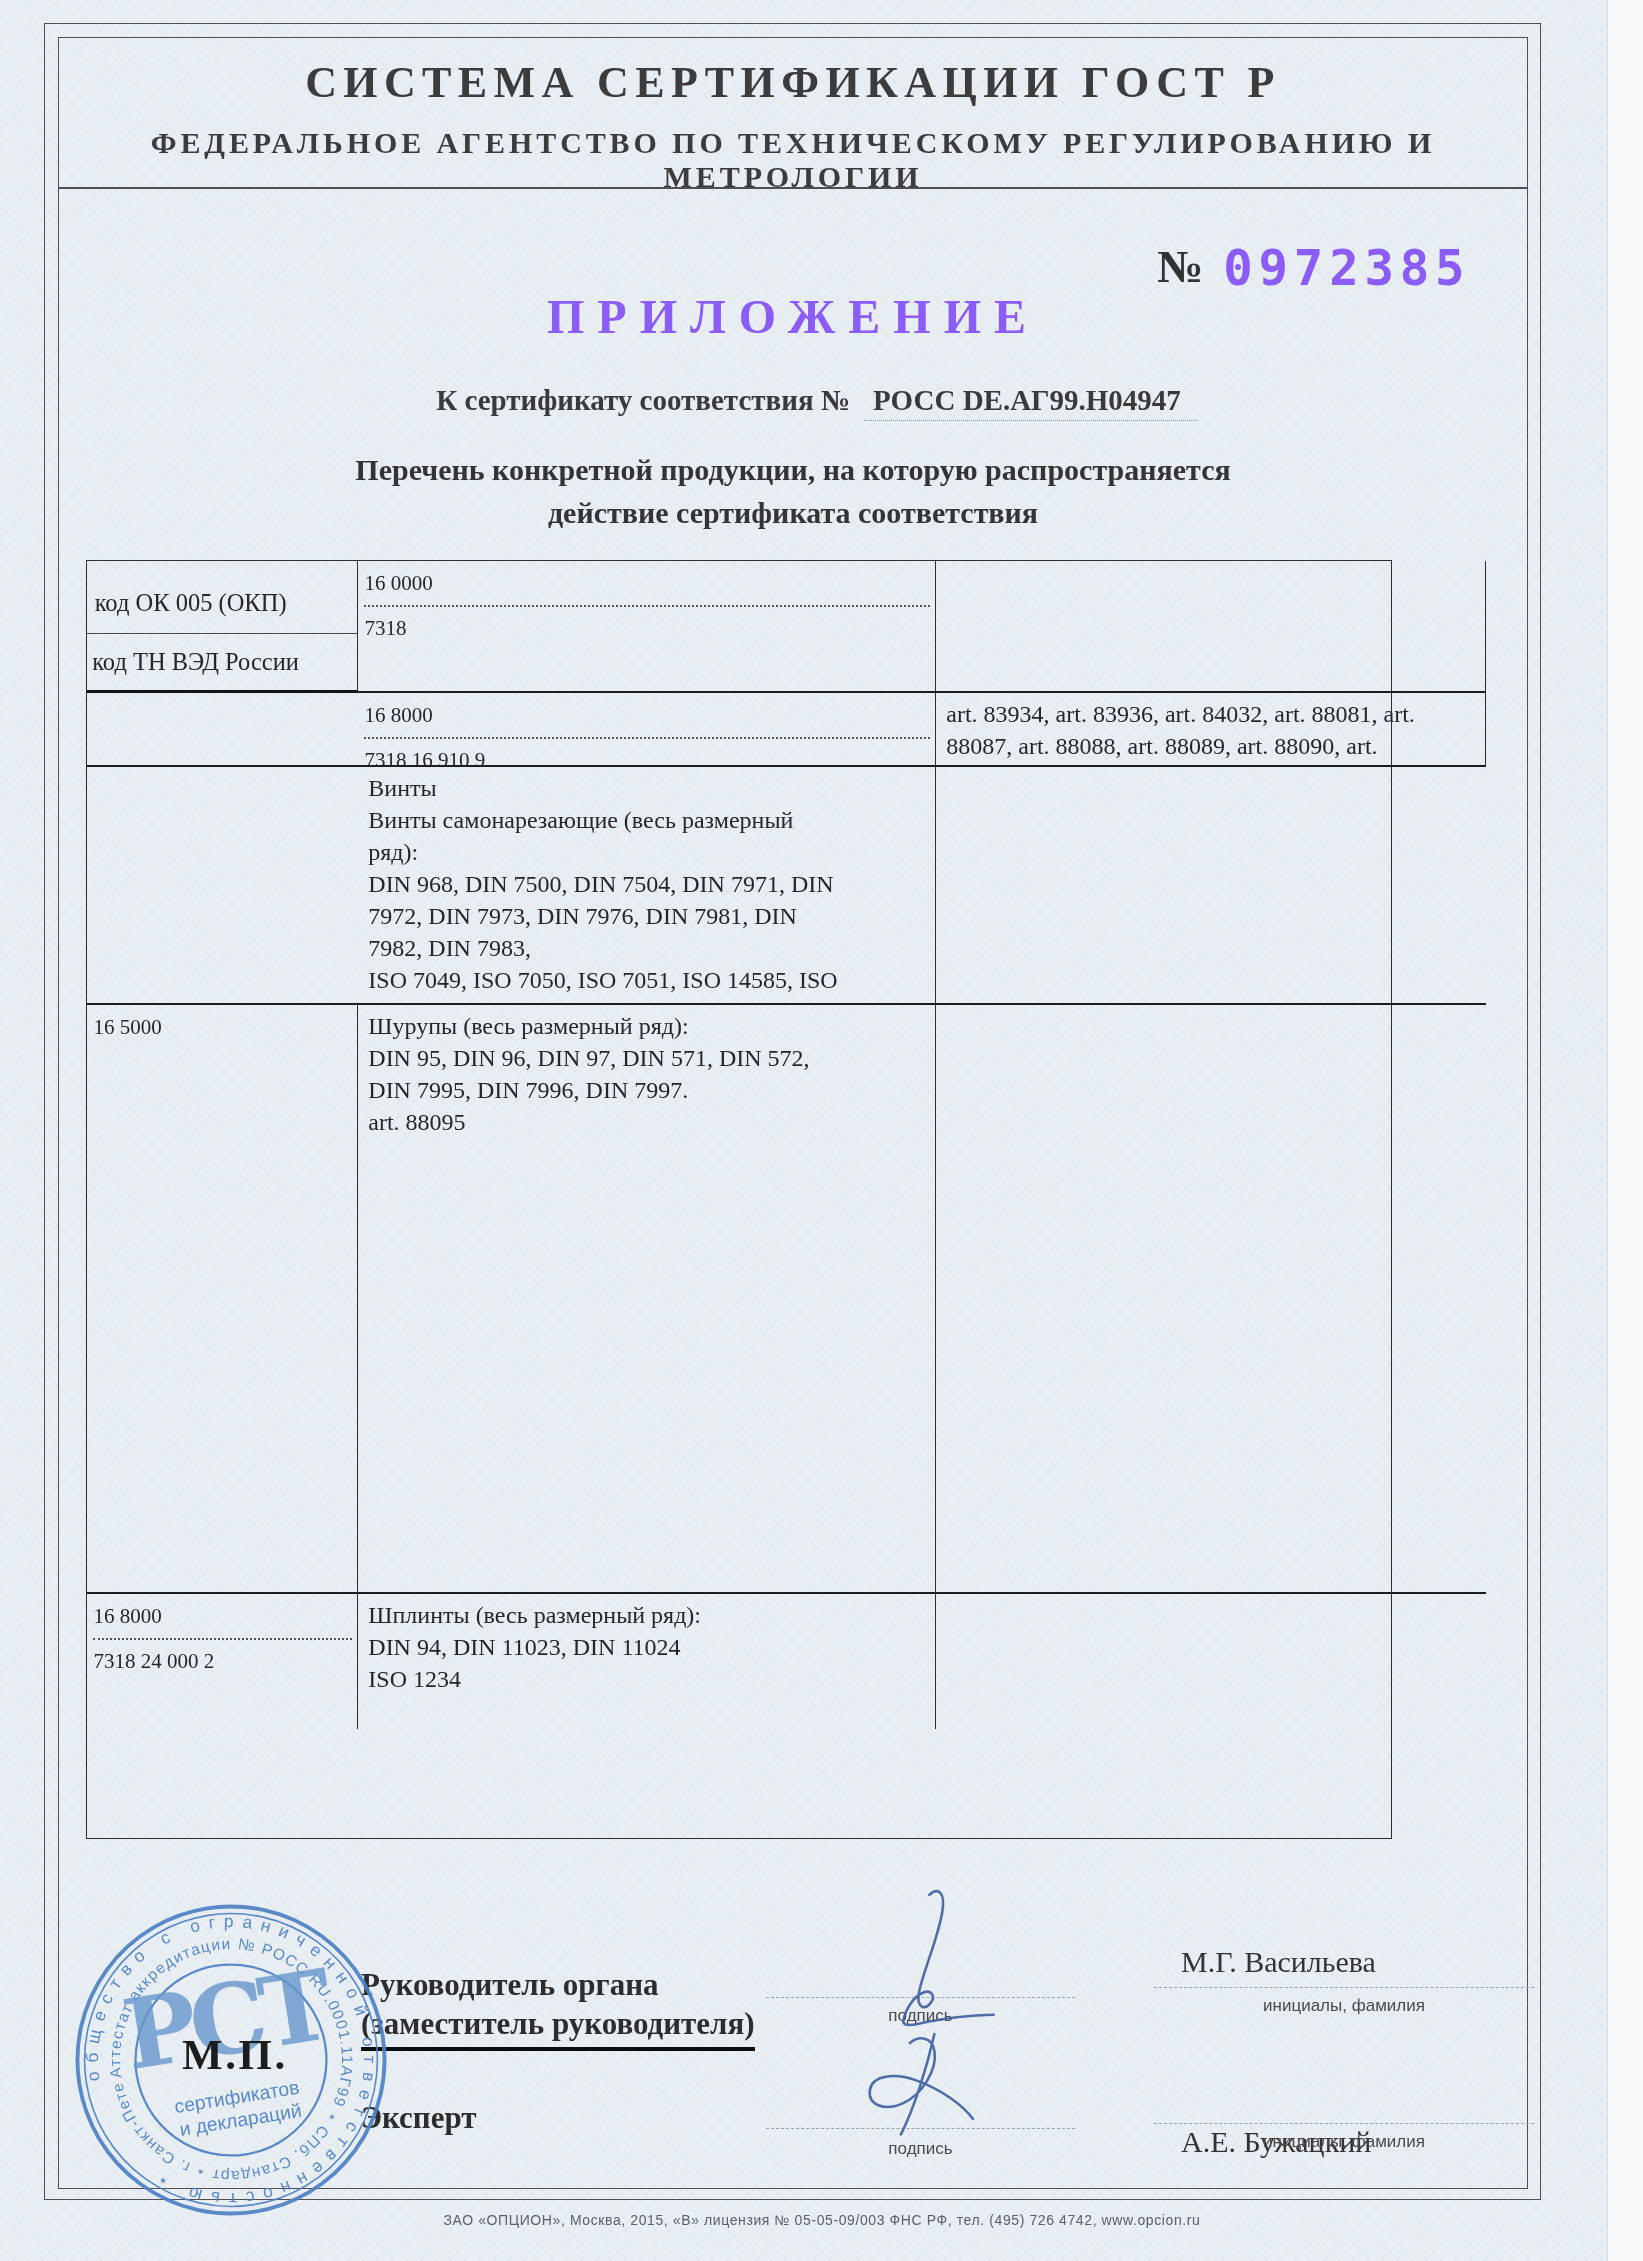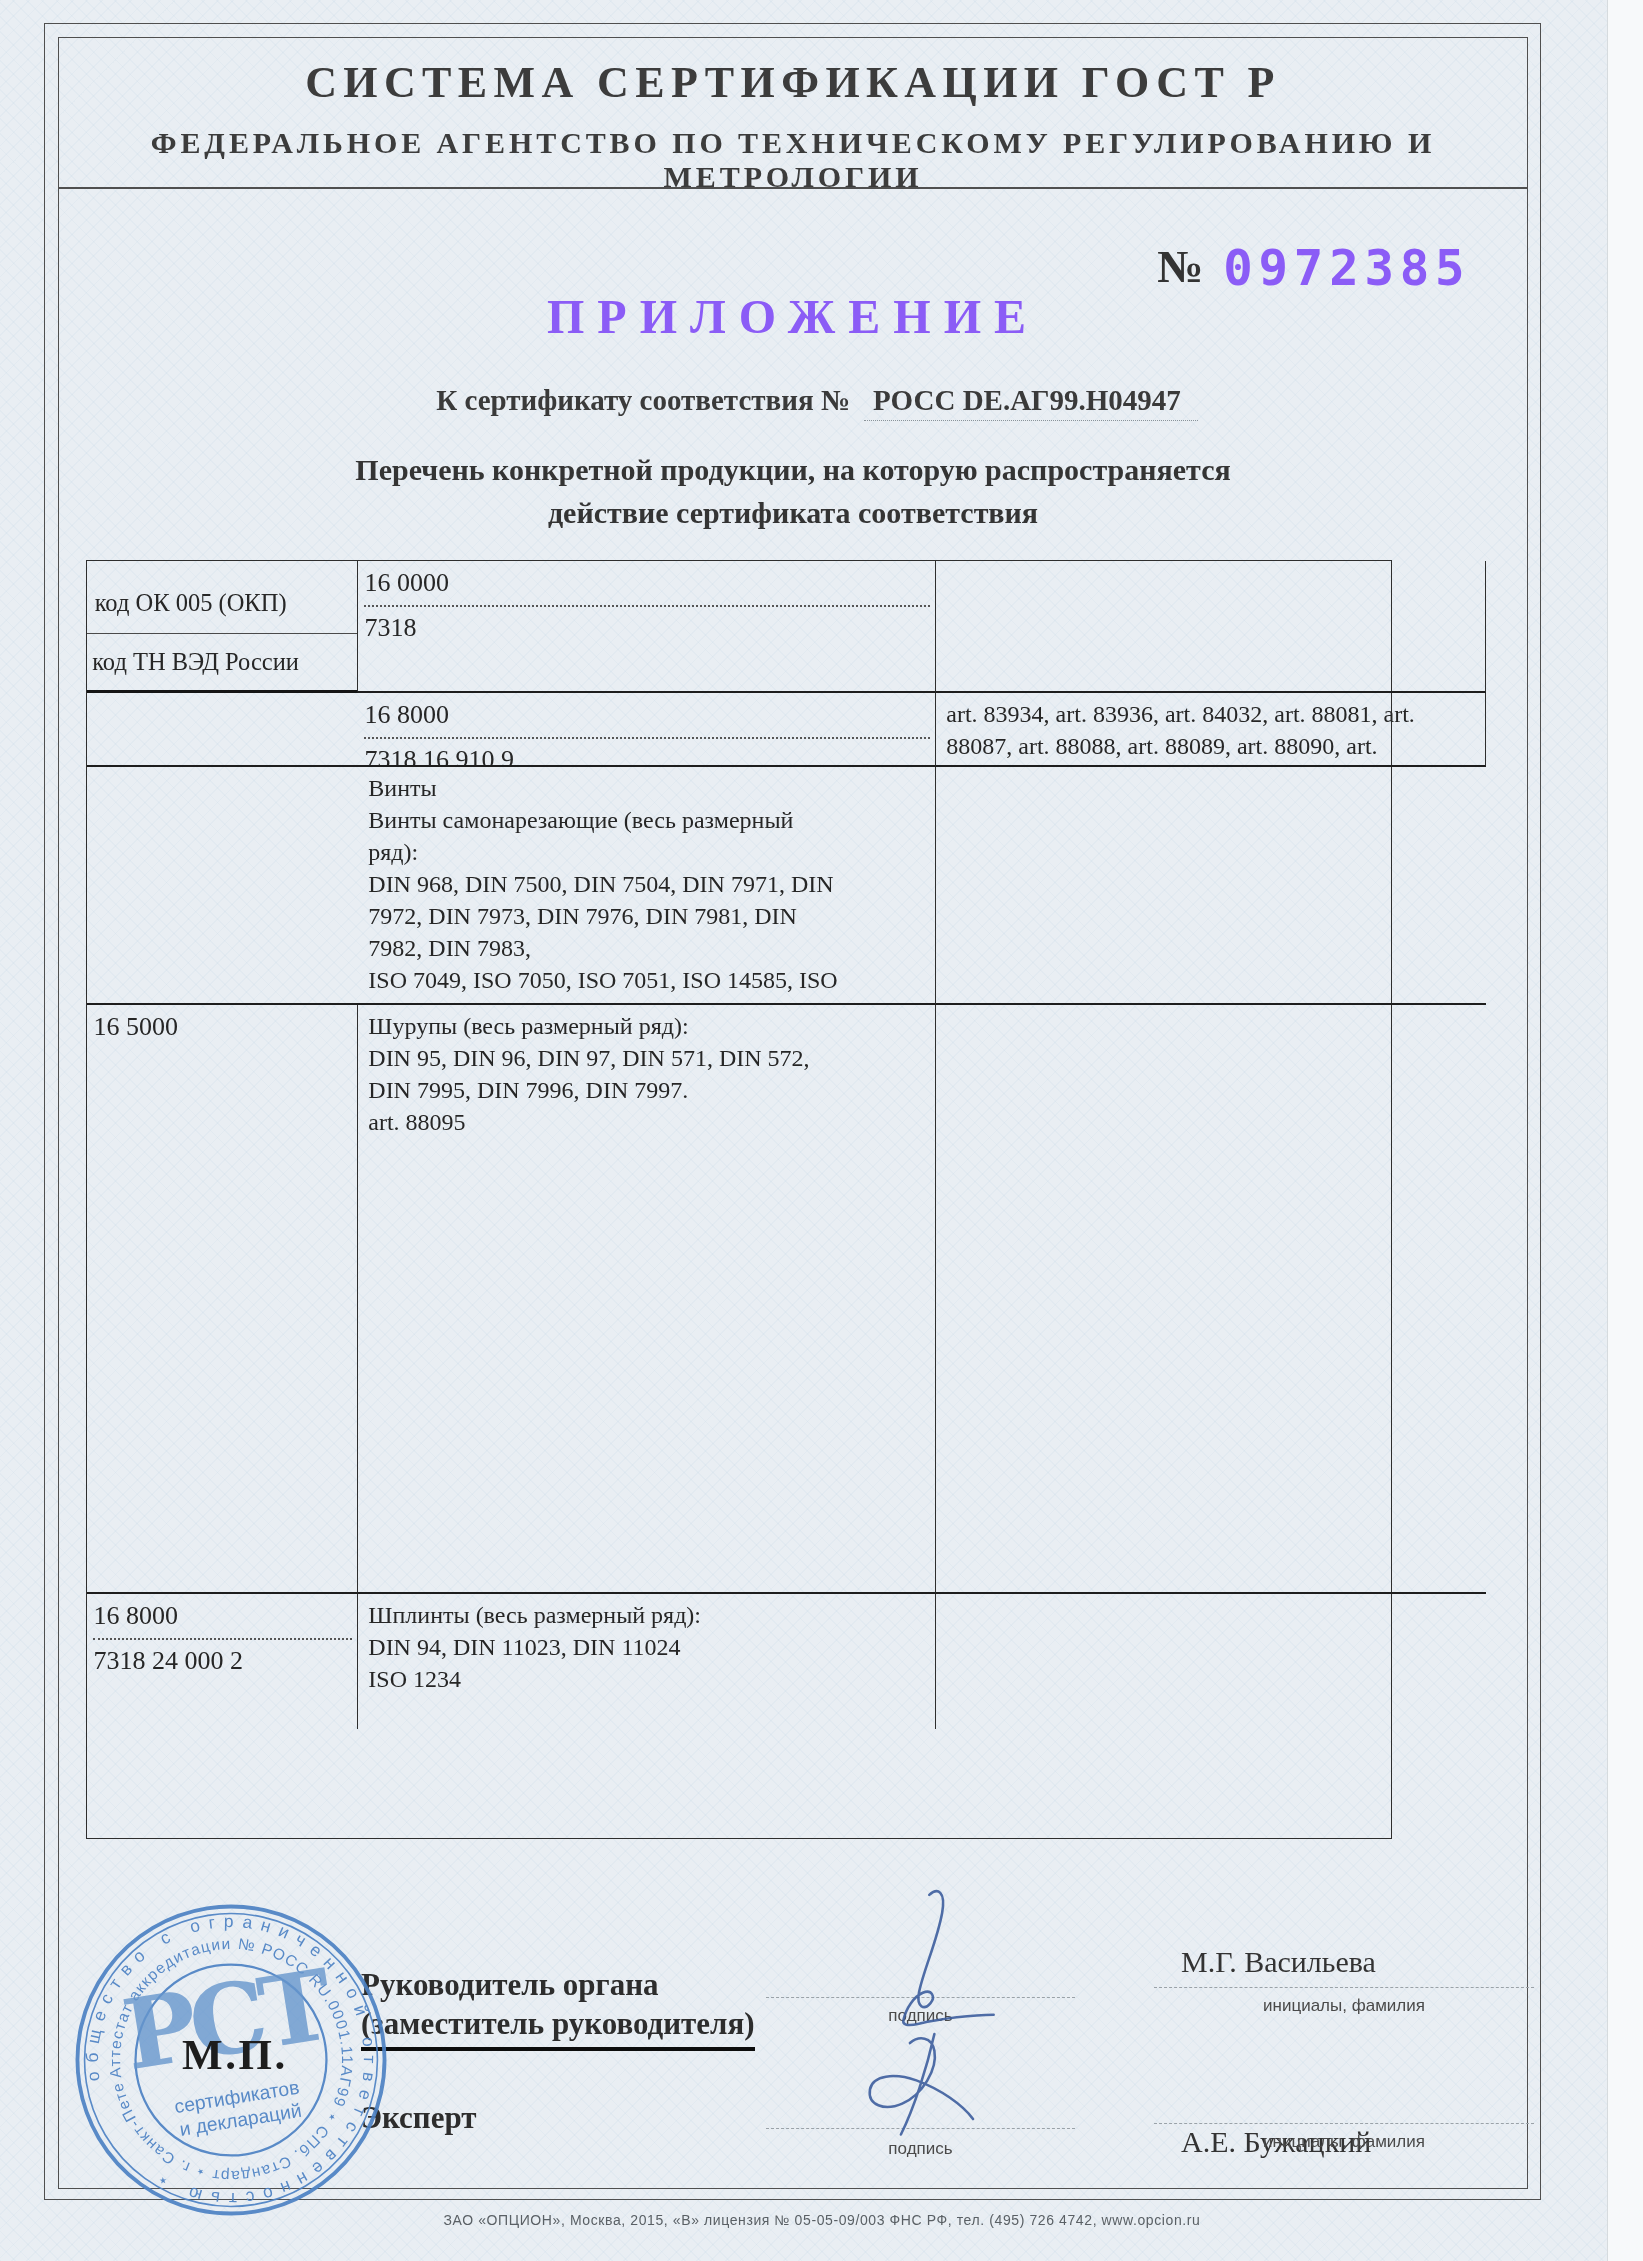--- a/index.html
+++ b/index.html
@@ -50,21 +50,21 @@
   .cb1{border-right:1.9px solid #2e2e2e;}
   .cb2{border-right:1.9px solid #2e2e2e;}
   .hrow{border-bottom:3.2px solid #151515;}
   .rrow{border-bottom:2.6px solid #1d1d1d;}
   .lastrow{border-bottom:none;}
   .hc1{position:relative;font-size:24.5px;}
   .hc1 .t{position:absolute;left:7.7px;top:26px;}
   .hc1 .d{position:absolute;left:0;top:72px;width:100%;border-top:1.9px solid #4a4a4a;}
   .hc1 .b{position:absolute;left:5.2px;top:85px;}
   .hcc{display:flex;align-items:center;justify-content:center;text-align:center;white-space:pre-line;font-size:24.5px;line-height:35px;}
-  .codecell{padding:6.4px 5.2px 0 6.4px;font-size:26px;}
+  .codecell{padding:6.4px 5.2px 0 6.4px;font-size:21px;}
   .code-top{padding-bottom:5.2px;}
   .dotted .code-top{border-bottom:2.6px dotted #555;}
   .code-bottom{padding-top:5.2px;}
   .prodcell{padding:5.2px 5.2px 0 10.3px;white-space:pre-line;}
   .doccell{}
 
   
   .sig-label{position:absolute;left:361px;font-size:31px;font-weight:bold;color:#2d2d2d;white-space:nowrap;}
   .sig-underline{border-bottom:4.5px solid #0d0d0d;padding-bottom:5.2px;}
   .sign-line{position:absolute;width:309px;border-bottom:1.9px dashed #9aa2a8;}

